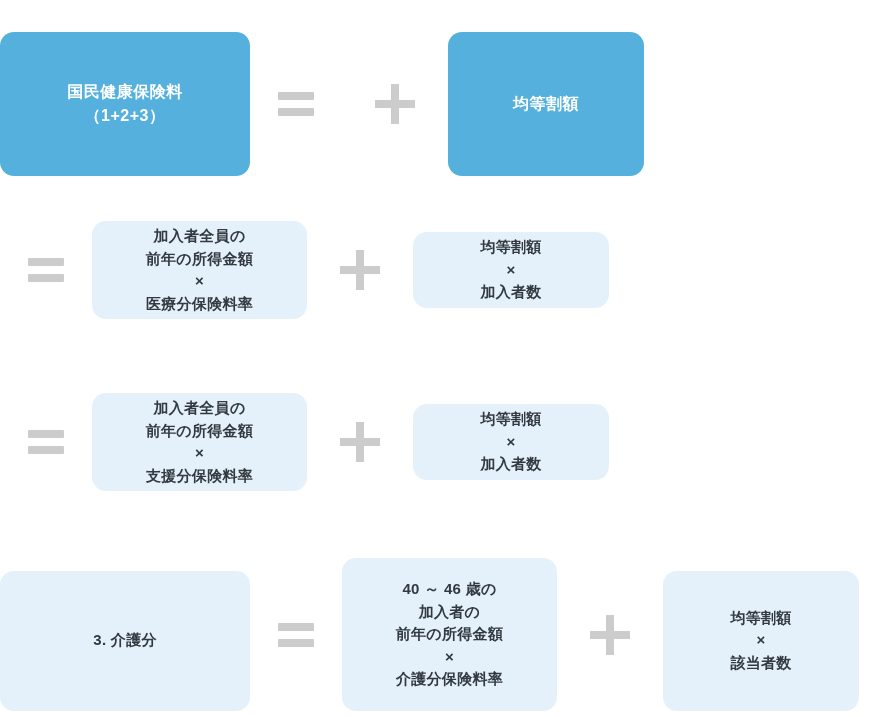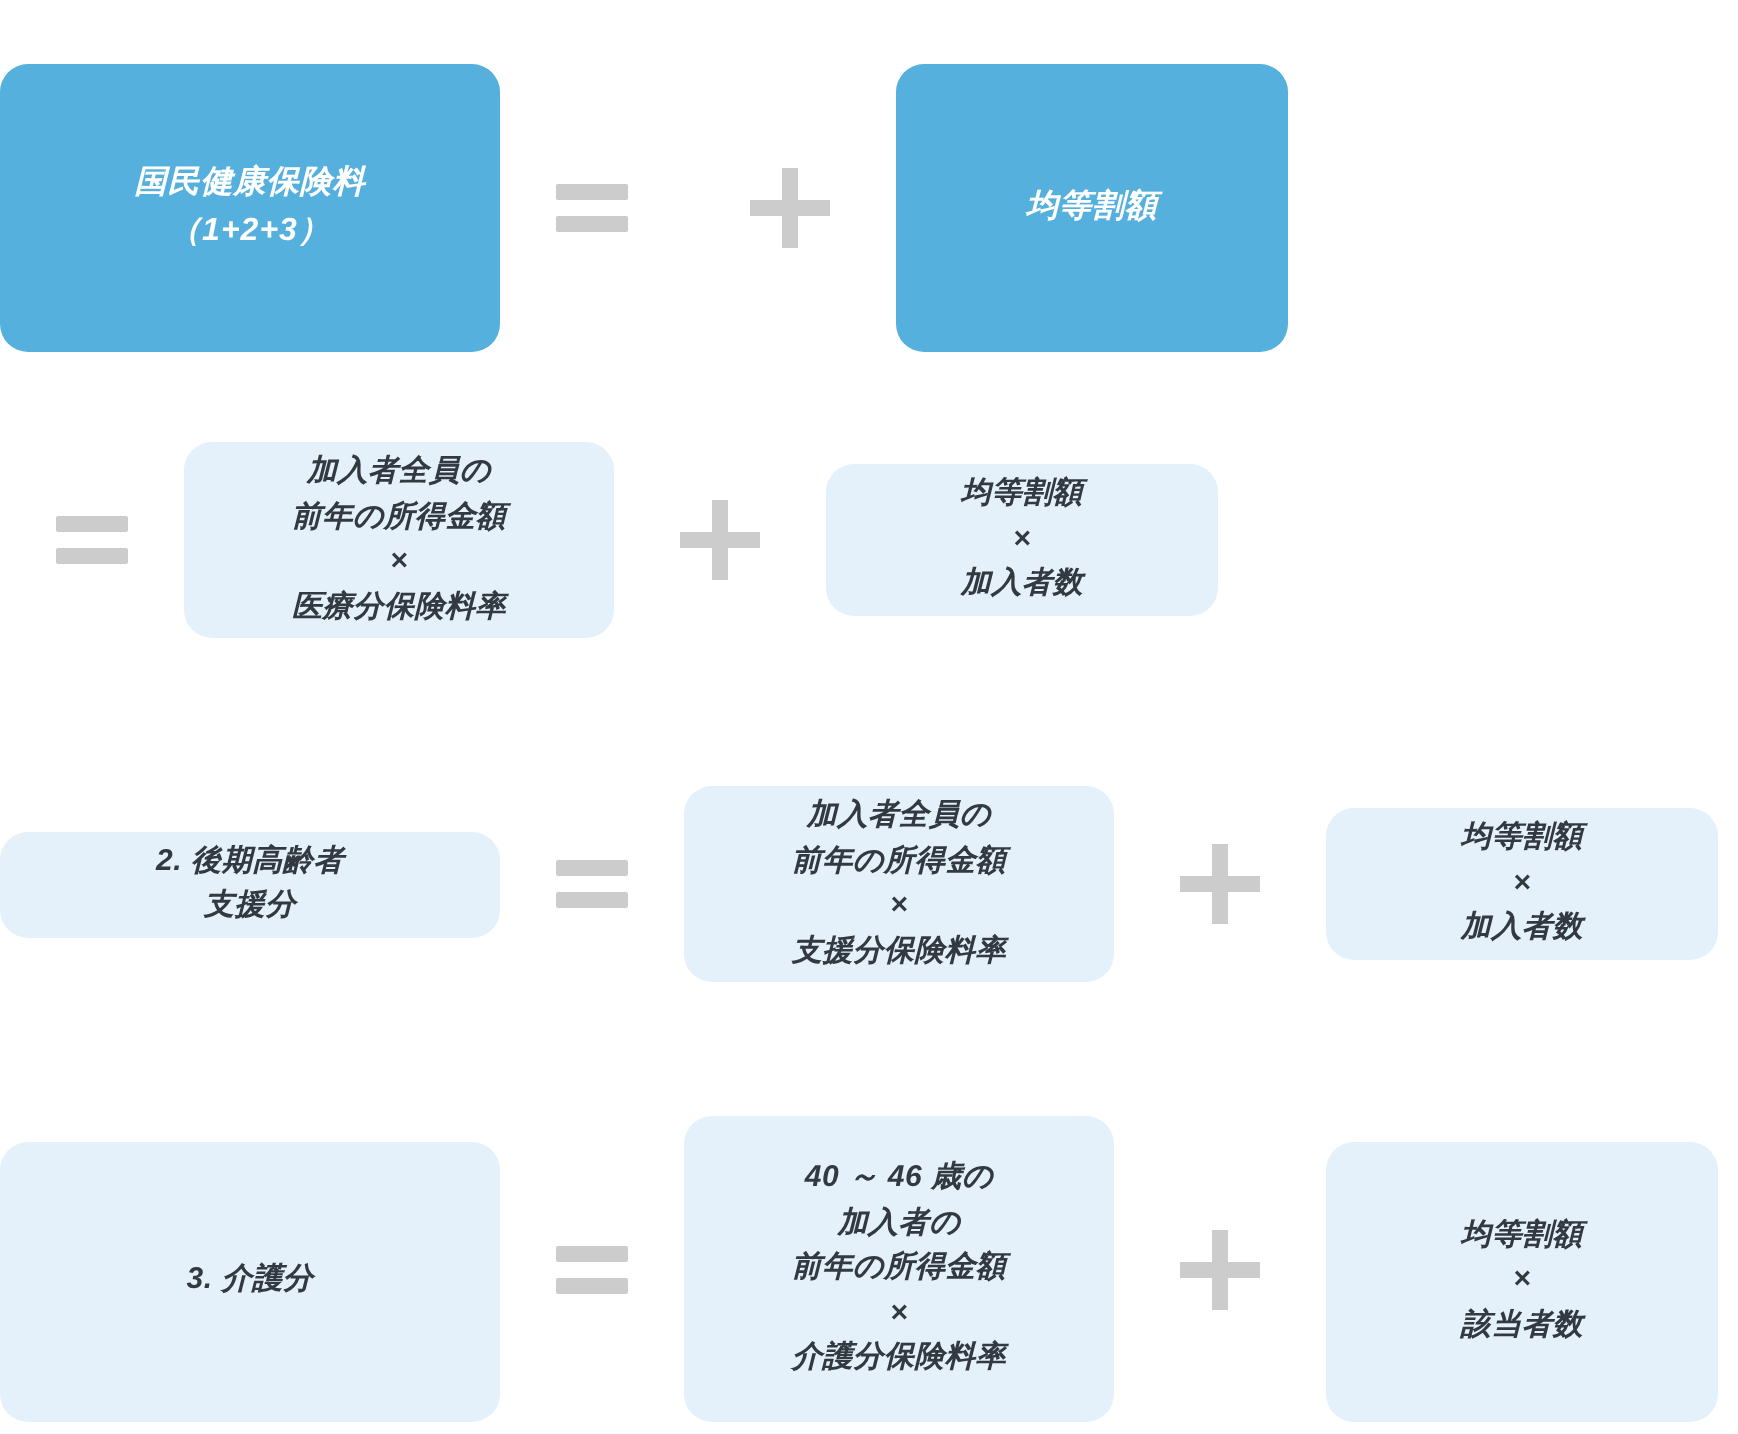--- a/index.html
+++ b/index.html
@@ -12,21 +12,20 @@
     background: #ffffff;
     font-family: "Liberation Sans", "DejaVu Sans", sans-serif;
     overflow: hidden;
     position: relative;
   }
 
   #diagram {
     position: relative;
     width: 869px;
     height: 514px;
-    font-style: italic;
   }
 
   .clipped-header {
     position: absolute;
     top: -13px;
     left: 0;
     width: 869px;
     height: 14px;
     overflow: hidden;
     font-size: 15px;
@@ -187,26 +186,20 @@
     <div class="col-c">
       <div class="box box-light">
         <span class="box-text">均等割額
 ×
 加入者数</span>
       </div>
     </div>
   </div>
 
   <div class="row" id="row-elderly">
-    <div class="col-a">
-      <div class="box box-light">
-        <span class="box-text">2. 後期高齢者
-支援分</span>
-      </div>
-    </div>
     <div class="op-eq">
       <span class="eq-glyph"></span>
     </div>
     <div class="col-b">
       <div class="box box-light">
         <span class="box-text">加入者全員の
 前年の所得金額
 ×
 支援分保険料率</span>
       </div>

